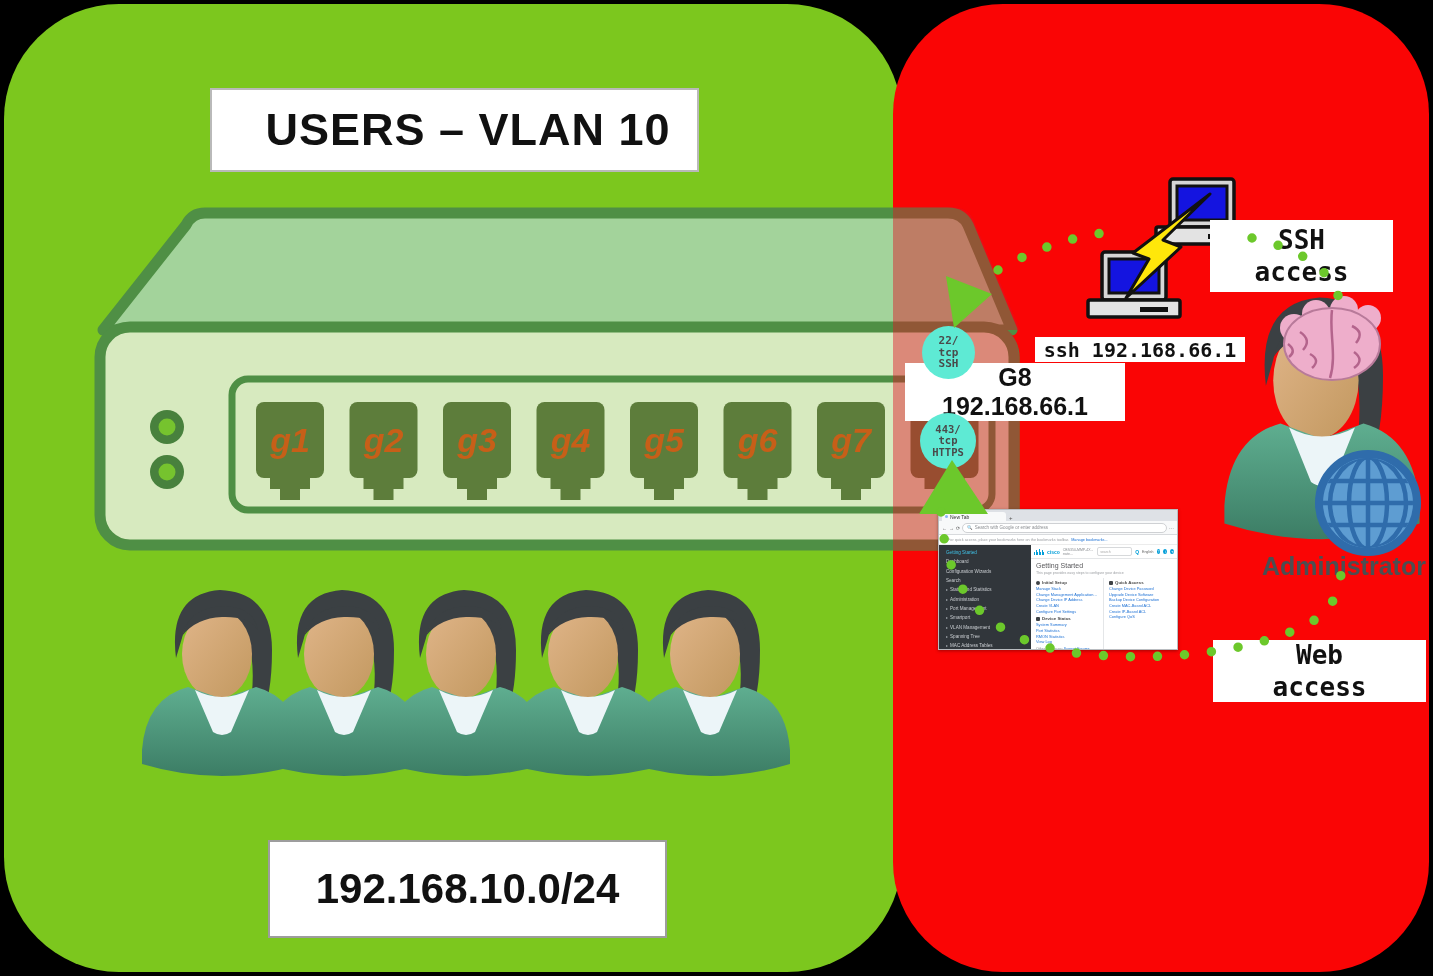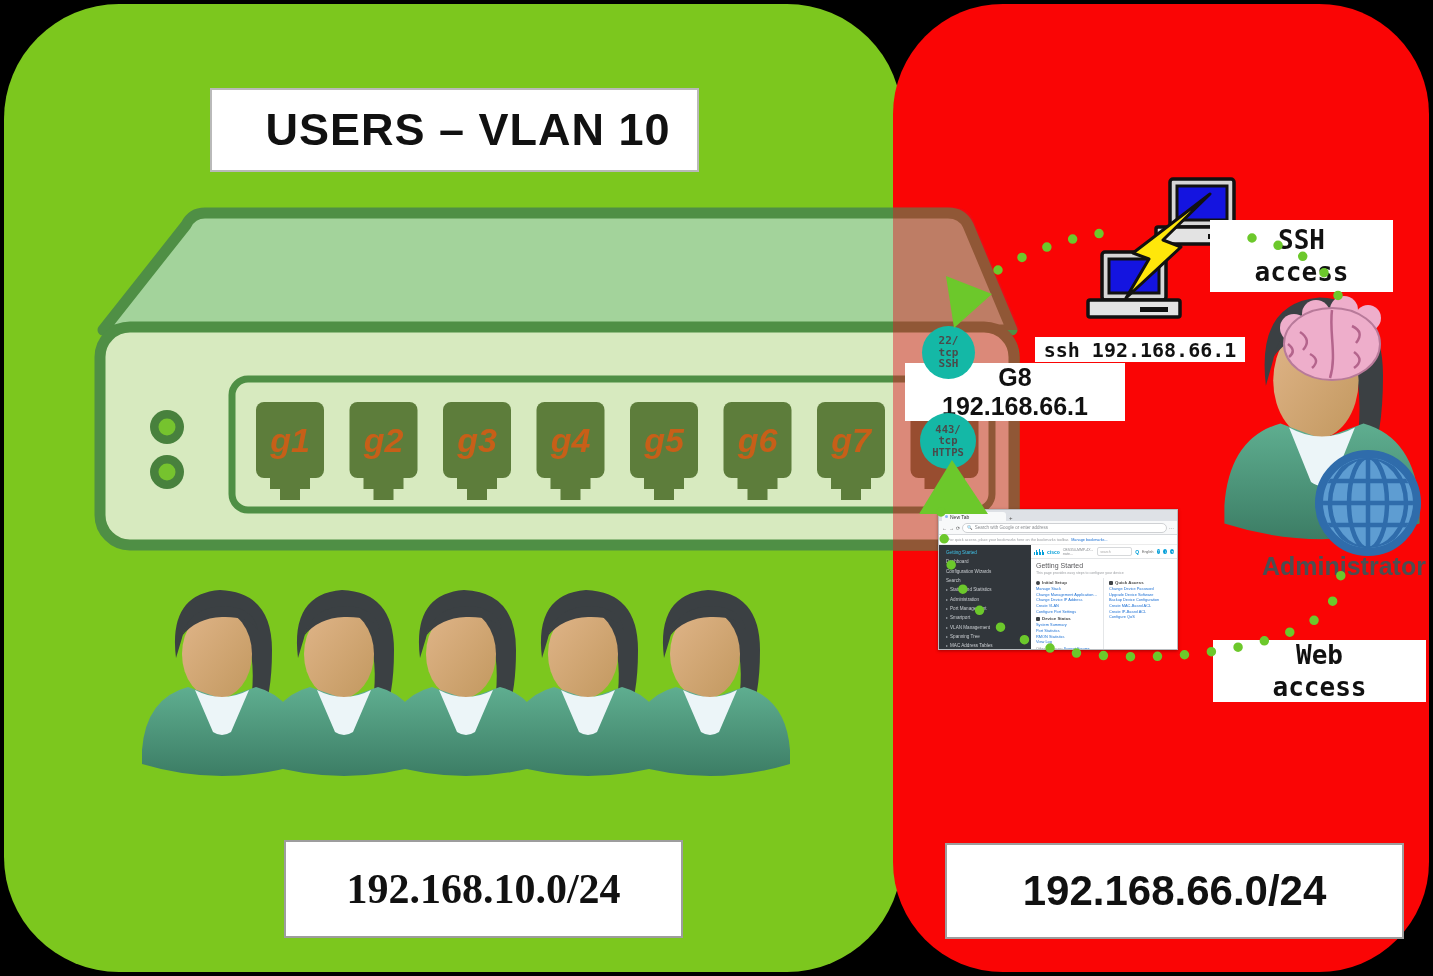--- a/index.html
+++ b/index.html
@@ -12,21 +12,21 @@
   .zone-admin{left:893px;width:536px;background:#fa0505;border-radius:110px;}
   
   .wbox{position:absolute;background:#fff;display:flex;flex-direction:column;
         align-items:center;justify-content:center;text-align:center;color:#111;}
   .title-box{border:2px solid #b9b9b9;font-weight:bold;font-size:45px;letter-spacing:1px;}
   .subnet-box{border:2px solid #9d9d9d;font-weight:bold;font-size:42px;}
   .mono{font-family:"DejaVu Sans Mono",monospace;font-weight:bold;}
   .g8-box{font-weight:bold;font-size:25px;line-height:1.15;}
   .url-strip{font-size:20px;}
   .access-box{font-size:26px;line-height:1.25;}
-  .badge{position:absolute;background:#14b8a6;border-radius:50%;display:flex;flex-direction:column;
+  .badge{position:absolute;background:#5eead4;border-radius:50%;display:flex;flex-direction:column;
          align-items:center;justify-content:center;font-family:"DejaVu Sans Mono",monospace;
          font-weight:bold;color:#4a4a4a;line-height:1.05;}
   .admin-label{position:absolute;font-weight:bold;font-size:25px;color:#4b4f52;text-align:center;}
   
   .browser{position:absolute;left:938px;top:509px;width:238px;height:139px;background:#fff;
            border:1px solid #b9bcc0;box-shadow:0 1px 3px rgba(0,0,0,.35);
            display:flex;flex-direction:column;font-family:"Liberation Sans",sans-serif;}
   .b-tabbar{height:11px;background:#dee1e6;display:flex;align-items:flex-end;padding-left:3px;flex:none;}
   .b-tab{width:58px;height:9px;background:#f8f9fa;border-radius:3px 3px 0 0;font-size:5px;
          color:#333;display:flex;align-items:center;padding:0 3px;gap:2px;}
@@ -217,25 +217,22 @@
           <line x1="1320" y1="503" x2="1416" y2="503"></line>
           <line x1="1320" y1="525" x2="1416" y2="525"></line>
         </g>
       </g>
     </g>
   </svg>
 
   <div class="wbox title-box" style="left:210px;top:88px;width:458px;height:80px;padding-left:27px;">
     <span>USERS – VLAN 10</span>
   </div>
-  <div class="wbox subnet-box" style="left:284px;top:840px;width:395px;height:94px;font-family:Liberation Serif, serif;">
+  <div class="wbox subnet-box" style="left:268px;top:840px;width:395px;height:94px;">
     <span>192.168.10.0/24</span>
-  </div>
-  <div class="wbox subnet-box" style="left:945px;top:843px;width:455px;height:92px;">
-    <span>192.168.66.0/24</span>
   </div>
 
   <div class="wbox g8-box" style="left:905px;top:363px;width:220px;height:58px;">
     <div>G8</div>
     <div>192.168.66.1</div>
   </div>
 
   <div class="wbox mono url-strip" style="left:1035px;top:337px;width:210px;height:25px;">
     <span>ssh 192.168.66.1</span>
   </div>

